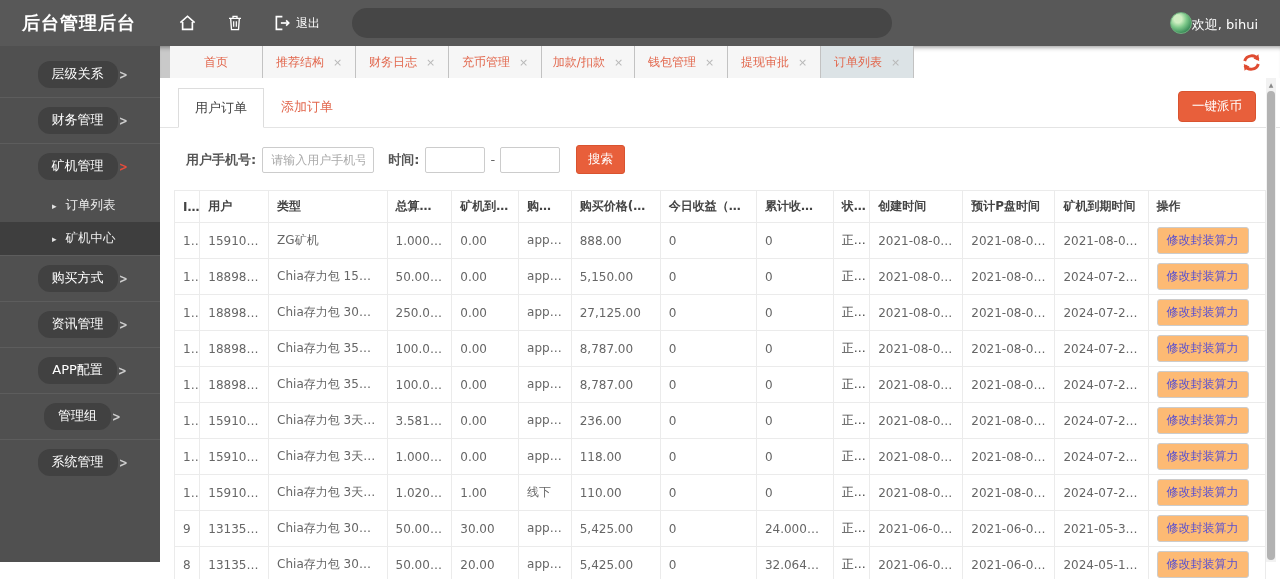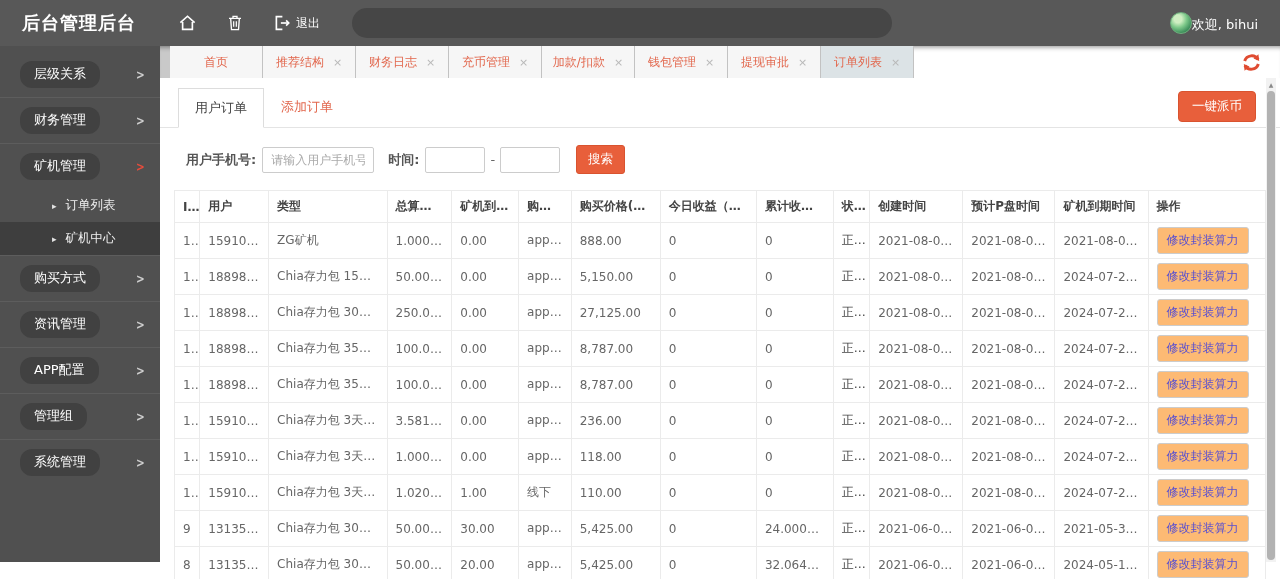--- a/index.html
+++ b/index.html
@@ -17,21 +17,21 @@
   .huser { margin-left:auto; display:flex; align-items:flex-end; gap:0; color:#fff; font-size:13px; }
   .avatar { width:22px; height:22px; border-radius:50%;
     background:radial-gradient(circle at 35% 30%, #cfeec2 0 20%, #7ec98a 45%, #3c8d5a 75%, #2a6b44); 
     border:1px solid #6fae7d; }
 
   
   .main { flex:1; display:flex; min-height:0; }
 
   
   .sidebar { width:160px; background:#505050; flex:0 0 160px; padding-top:6px; }
-  .side-group { display:flex; align-items:center; justify-content:space-between;
+  .side-group { display:flex; align-items:center; justify-content:center;
     padding:9px 14px 9px 20px; cursor:pointer; border-top:1px solid #5d5d5d; }
   .sidebar > .side-group:first-of-type { border-top:none; }
   .side-pill { background:#414141; color:#fff; font-size:13px; border-radius:12px; padding:4px 14px 5px; }
   .chev { color:#cfcfcf; font-weight:bold; font-size:13px; transform:scaleX(.8); }
   .side-group.open .chev { color:#e74c3c; }
   .side-sub { display:flex; align-items:center; padding:8px 10px 8px 52px; color:#f0f0f0;
     font-size:12.5px; cursor:pointer; }
   .side-sub.active { background:#3e3e3e; }
   .subarrow { color:#e4e4e4; font-size:9px; margin-right:9px; }
 

